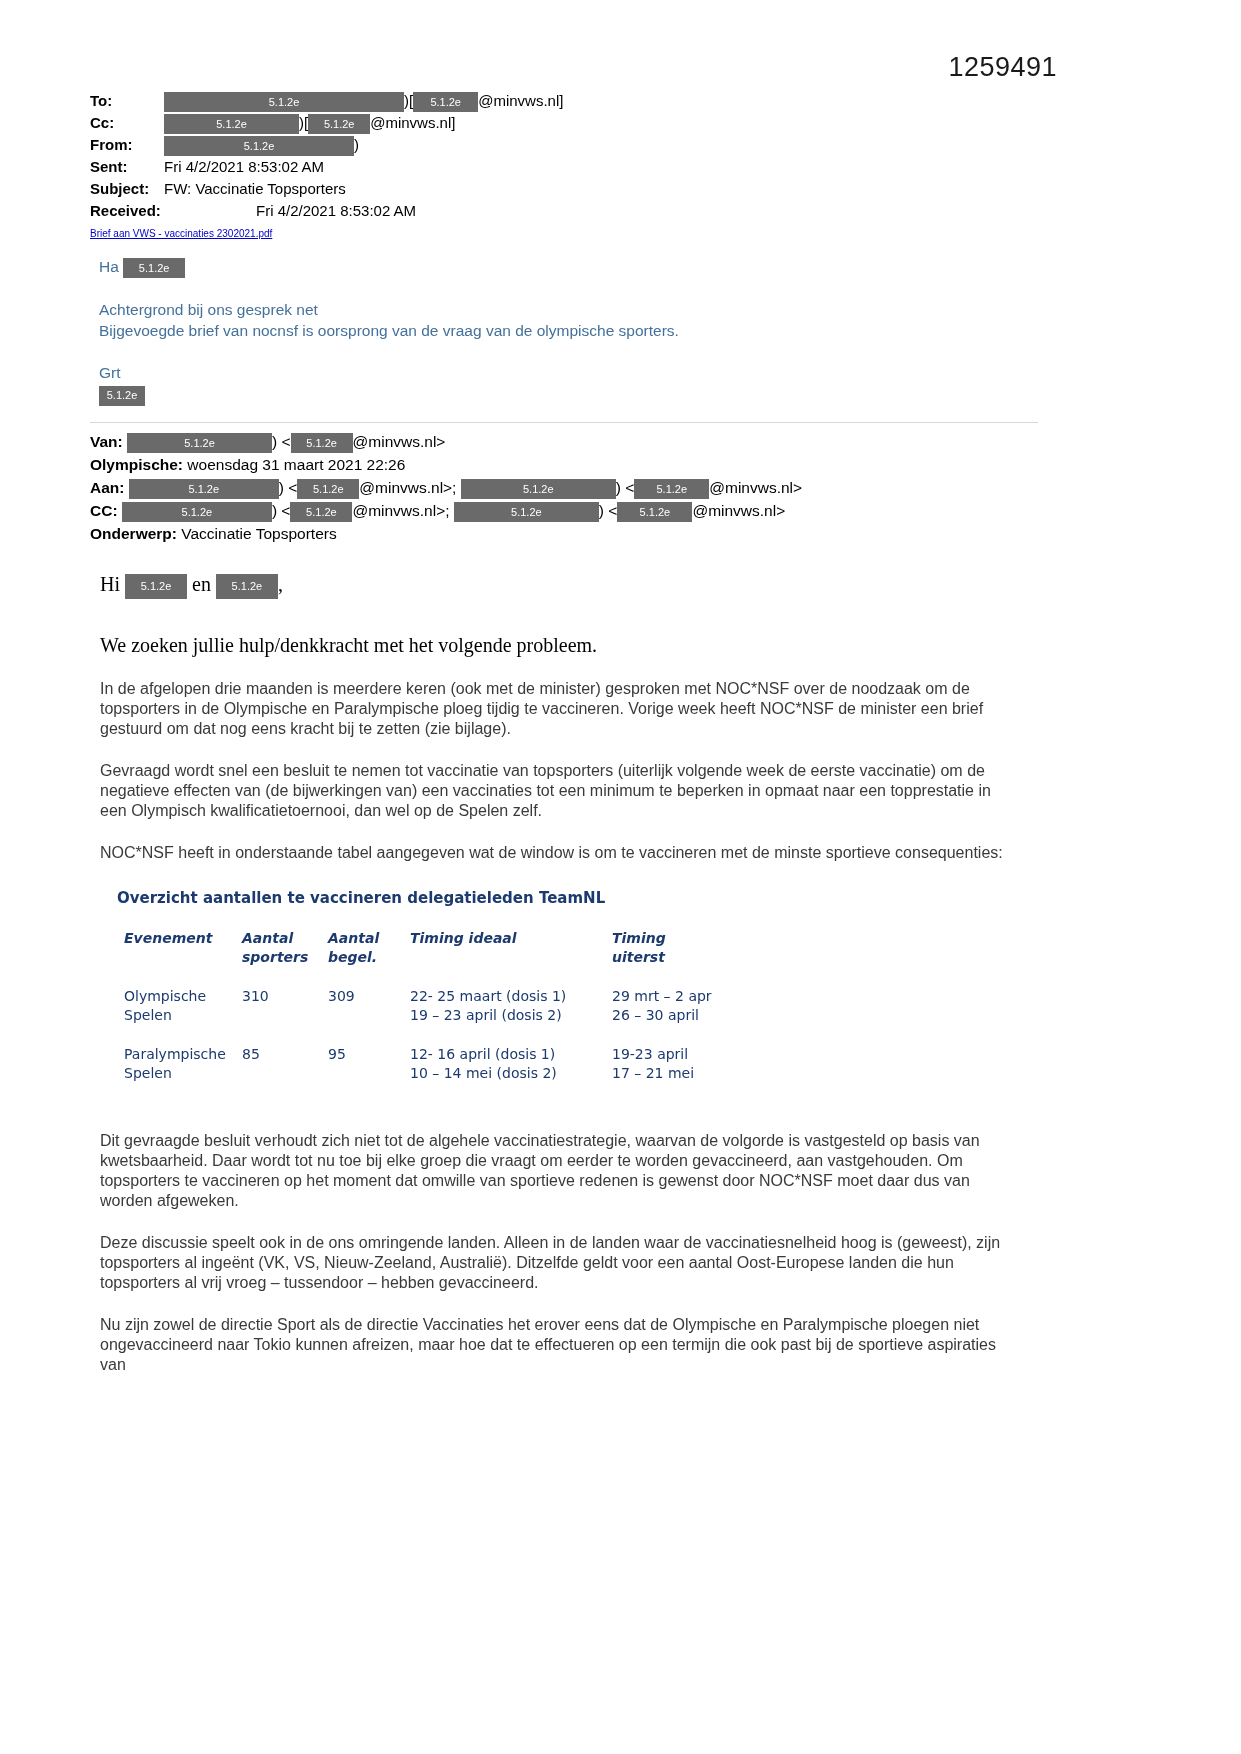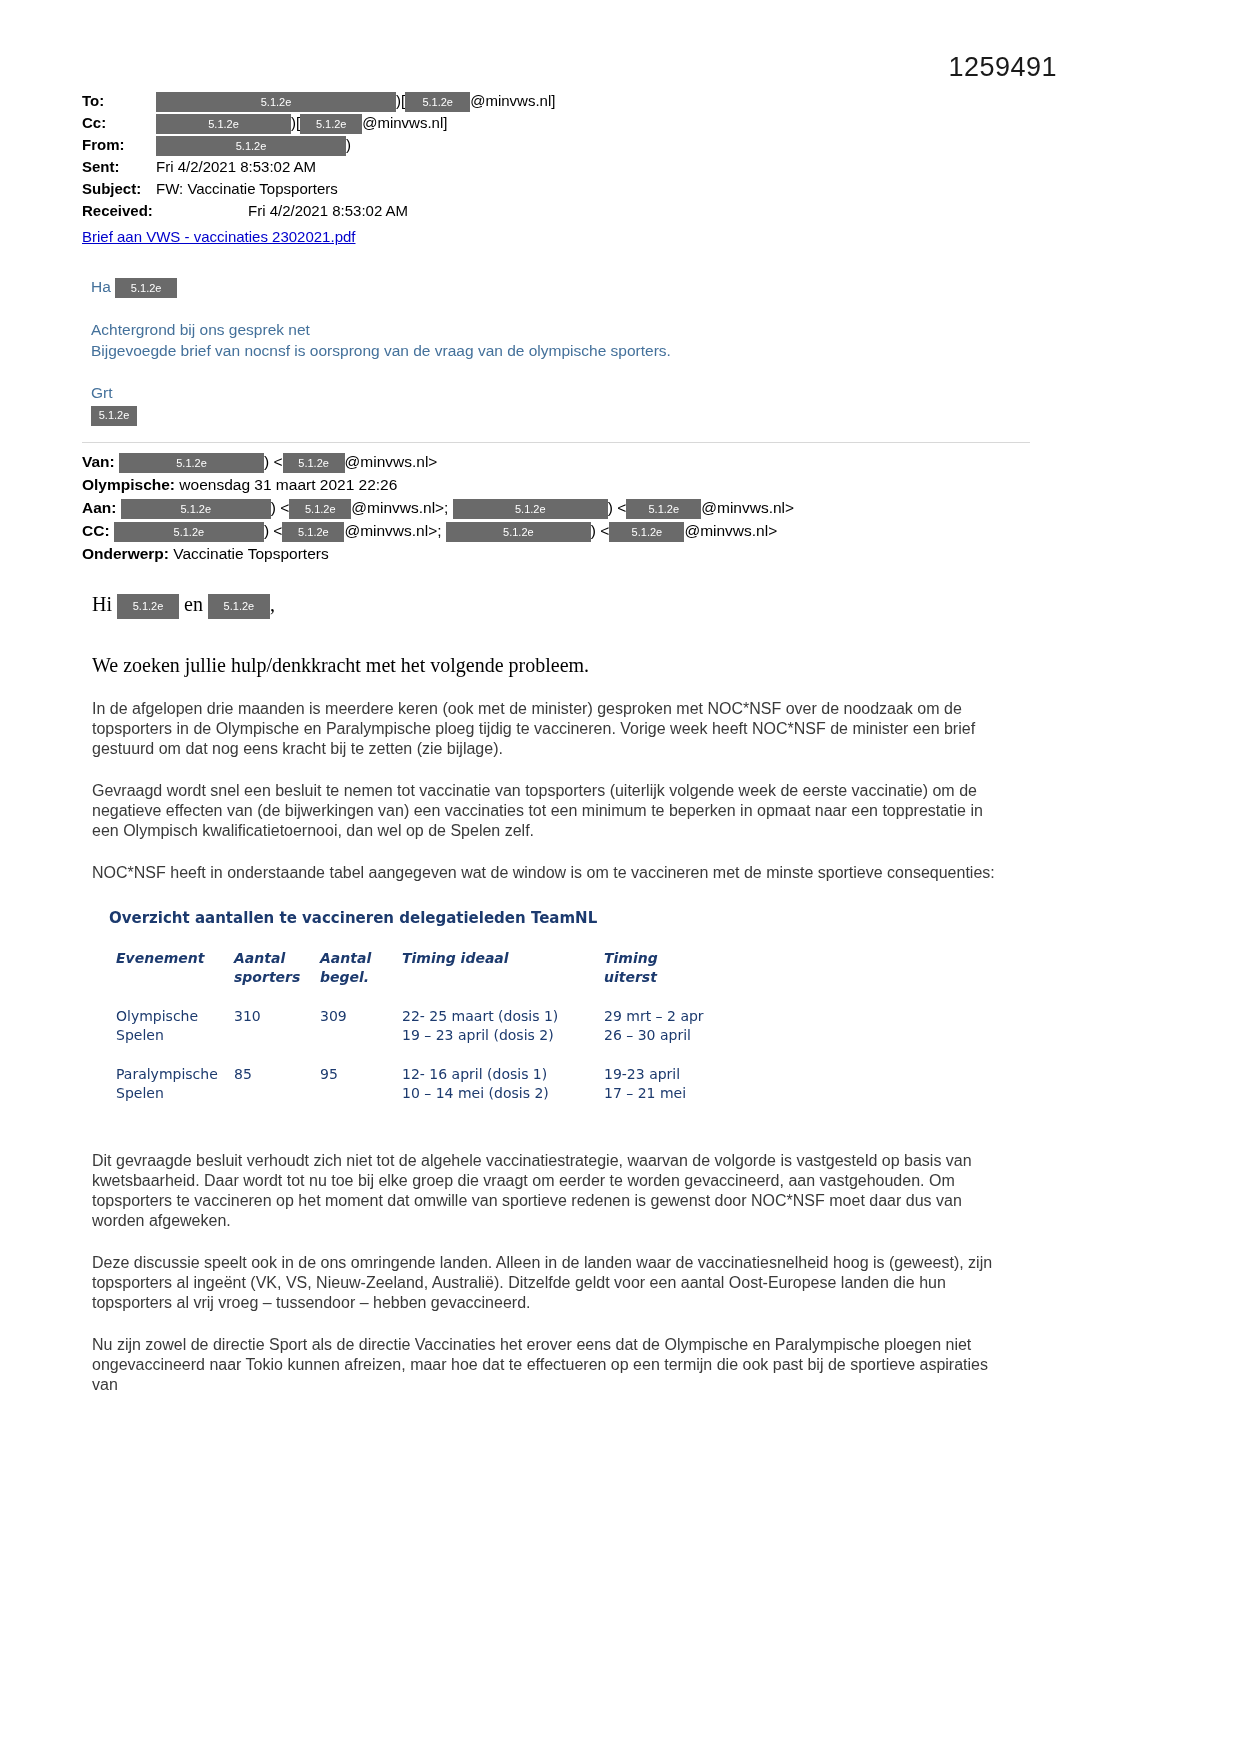--- a/index.html
+++ b/index.html
@@ -9,45 +9,45 @@
     margin:0 auto;
     background:#ffffff;
     font-family:"Liberation Sans", sans-serif;
     color:#000;
     overflow:hidden;
   }
   .doc-number {
     position:absolute; top:52px; right:184px;
     font-size:27px; color:#1a1a1a; letter-spacing:0.5px;
   }
-  .main { position:absolute; left:82px; top:90px; width:1070px; }
+  .main { position:absolute; left:90px; top:90px; width:1070px; }
 
   
   .hrow { font-size:15px; line-height:22px; white-space:nowrap; }
   .hlabel { display:inline-block; width:74px; font-weight:bold; }
   .hval { color:#000; }
   .received-val { margin-left:92px; }
 
   .redact {
     display:inline-flex; align-items:center; justify-content:center;
     background:#6a6a6a; color:#fff;
     font-size:11px; height:20px;
     vertical-align:middle;
     font-family:"Liberation Sans", sans-serif;
   }
   .r240{width:240px;} .r190{width:190px;} .r155{width:155px;}
   .r150{width:150px;} .r145{width:145px;} .r135{width:135px;}
   .r75{width:75px;} .r65{width:65px;} .r62{width:62px;} .r46{width:46px;}
   .r-tall{height:25px;}
 
-  .attachment { margin-top:6px; font-size:15px; }
+  .attachment { margin-top:6px; font-size:10px; }
   .attachment a { color:#0000cc; text-decoration:underline; cursor:pointer; }
 
   
-  .note { margin-top:31px; margin-left:9px; color:#44719b; font-size:15.5px; line-height:21px; }
+  .note { margin-top:17px; margin-left:9px; color:#44719b; font-size:15.5px; line-height:21px; }
   .note .spacer { height:21px; }
   .note-signoff-box { margin-top:1px; }
 
   
   .divider { margin-top:16px; width:948px; border-top:1px solid #d8d8d8; height:0; }
 
   
   .quoted { margin-top:8px; font-size:15.5px; line-height:22px; }
   .qrow { white-space:nowrap; margin-top:1px; }
   .qlabel { font-weight:bold; }

